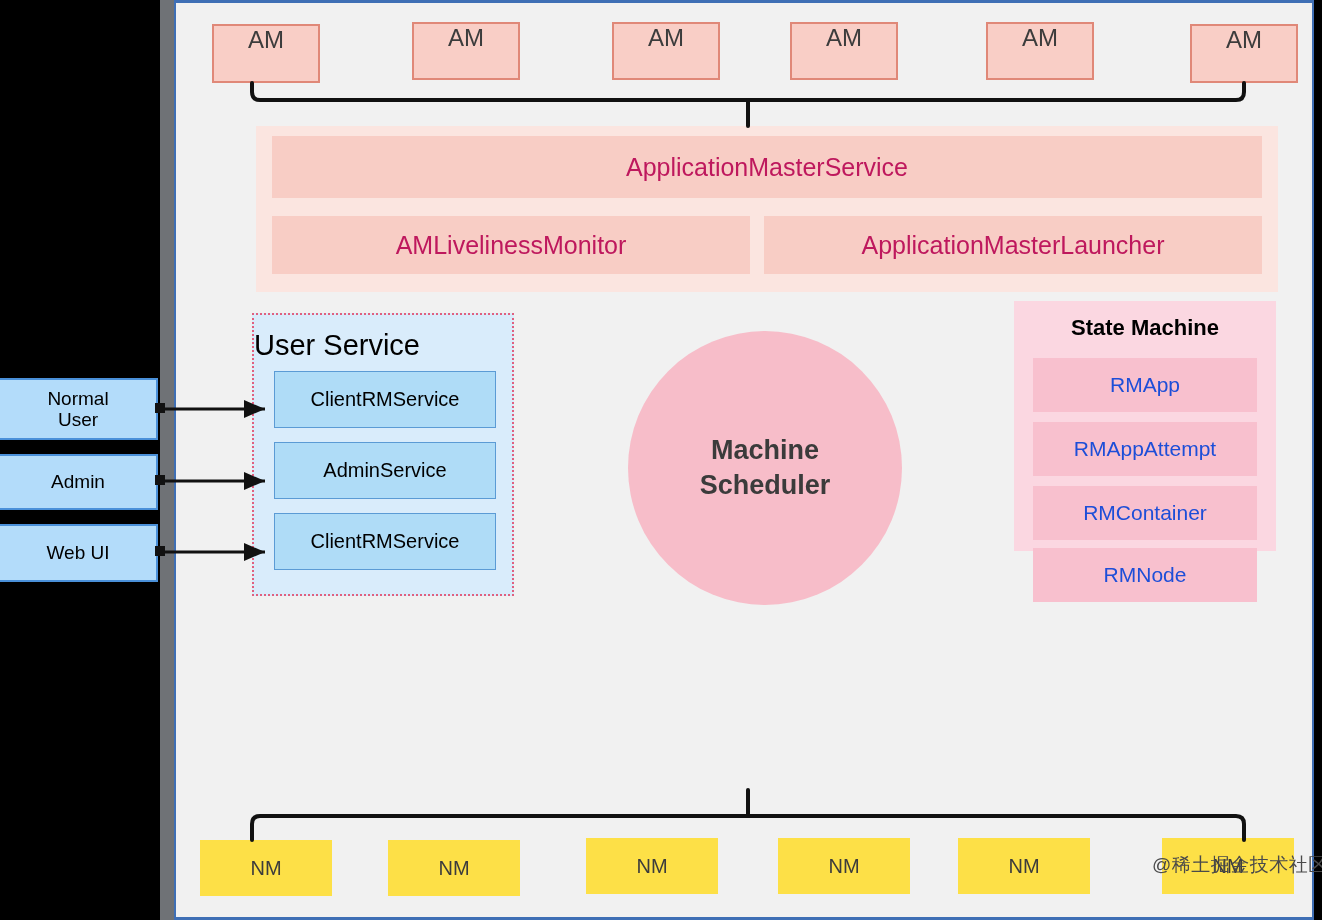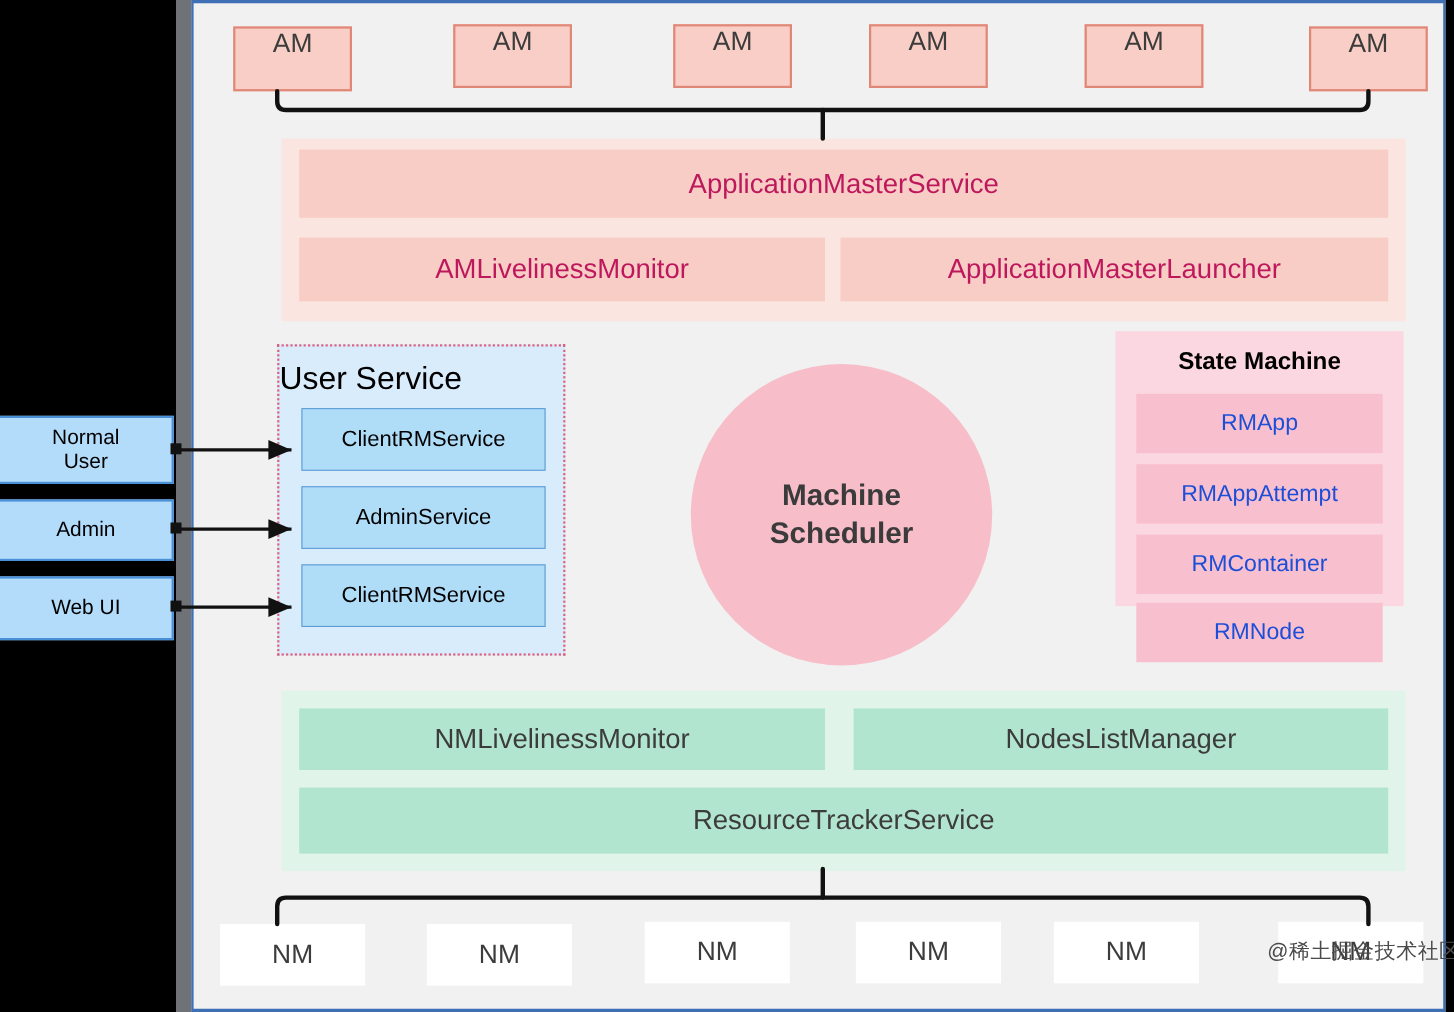--- a/index.html
+++ b/index.html
@@ -128,23 +128,23 @@
     position: absolute;
     background: #b2e5cf;
     color: #3c3c3c;
     display: flex; align-items: center; justify-content: center;
     font-size: 25px;
   }
 
   
   .nm-box {
     position: absolute;
-    background: #ffffff;
+    background: #fde047;
     color: #3c3c3c;
-    font-size: 24px;
+    font-size: 20px;
     display: flex; align-items: center; justify-content: center;
   }
 
   svg.overlay {
     position: absolute; left: 0; top: 0;
     width: 1322px; height: 920px;
     pointer-events: none;
   }
   .watermark {
     position: absolute;
@@ -234,31 +234,20 @@
       <span>RMAppAttempt</span>
       </div>
     <div class="sm-cell" style="top:185px;">
       <span>RMContainer</span>
       </div>
     <div class="sm-cell" style="top:247px;">
       <span>RMNode</span>
       </div>
   </div>
 
-  <div class="panel-green-outer">
-    <div class="green-cell" style="left:16px; top:16px; width:478px; height:56px;">
-      <span>NMLivelinessMonitor</span>
-    </div>
-    <div class="green-cell" style="left:520px; top:16px; width:486px; height:56px;">
-      <span>NodesListManager</span>
-    </div>
-    <div class="green-cell" style="left:16px; top:88px; width:990px; height:60px;">
-      <span>ResourceTrackerService</span>
-    </div>
-  </div>
 
   <div class="nm-box" style="left:200px; top:840px; width:132px; height:56px;">
     <span>NM</span>
     </div>
   <div class="nm-box" style="left:388px; top:840px; width:132px; height:56px;">
     <span>NM</span>
     </div>
   <div class="nm-box" style="left:586px; top:838px; width:132px; height:56px;">
     <span>NM</span>
     </div>

